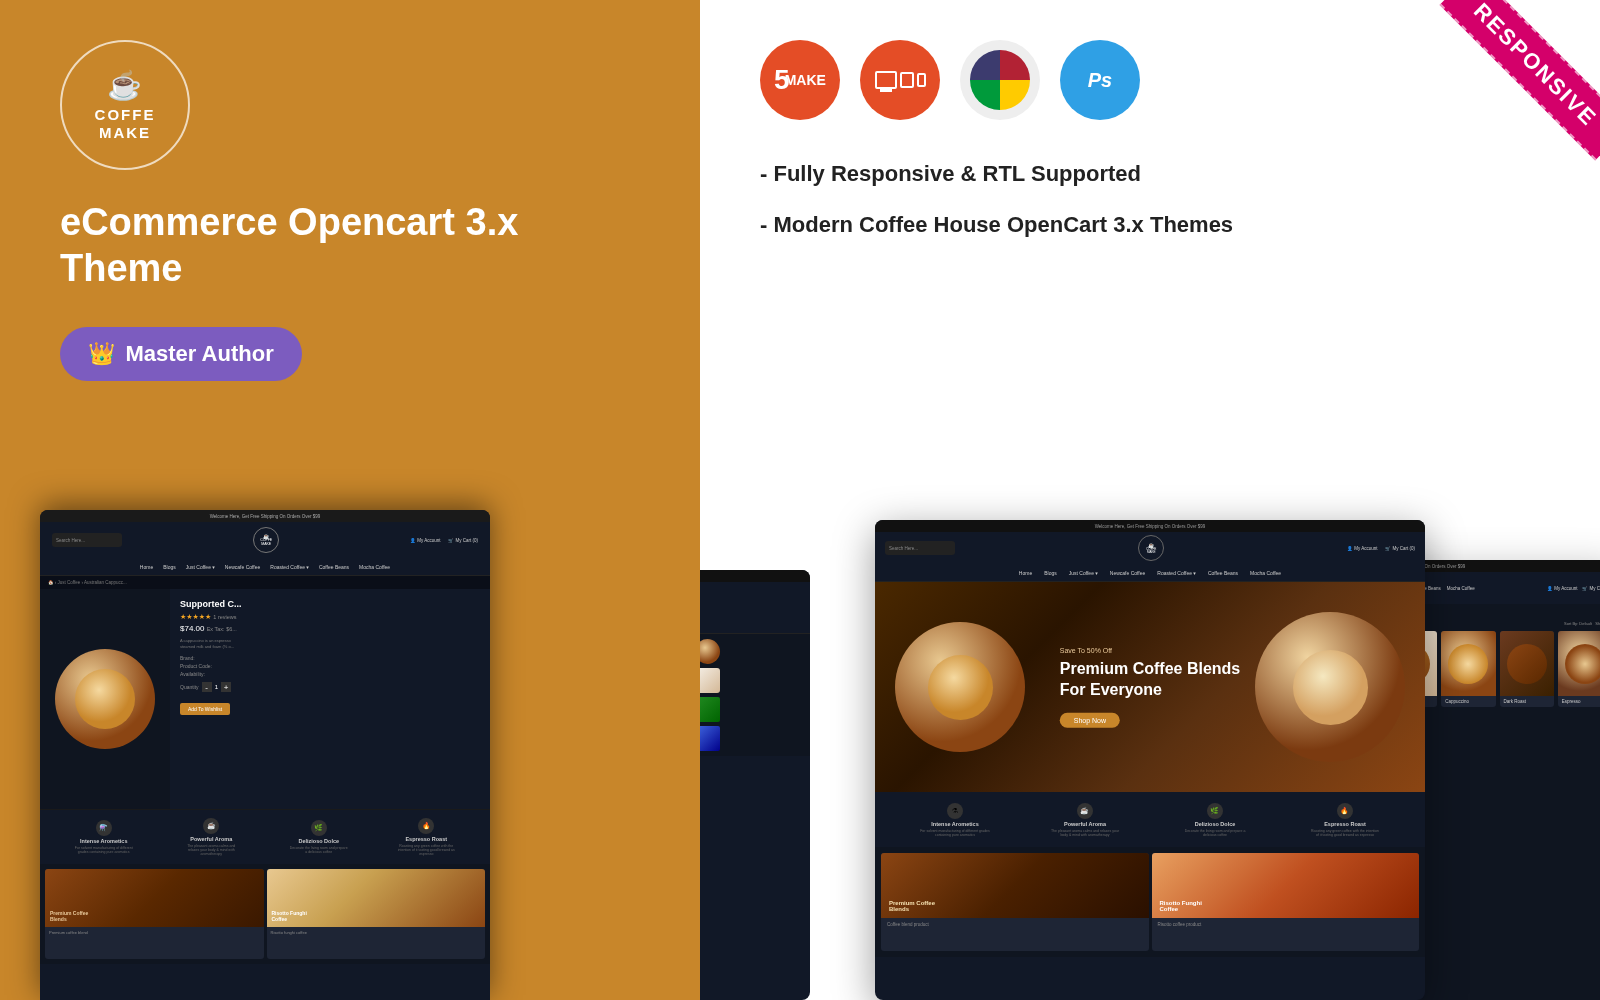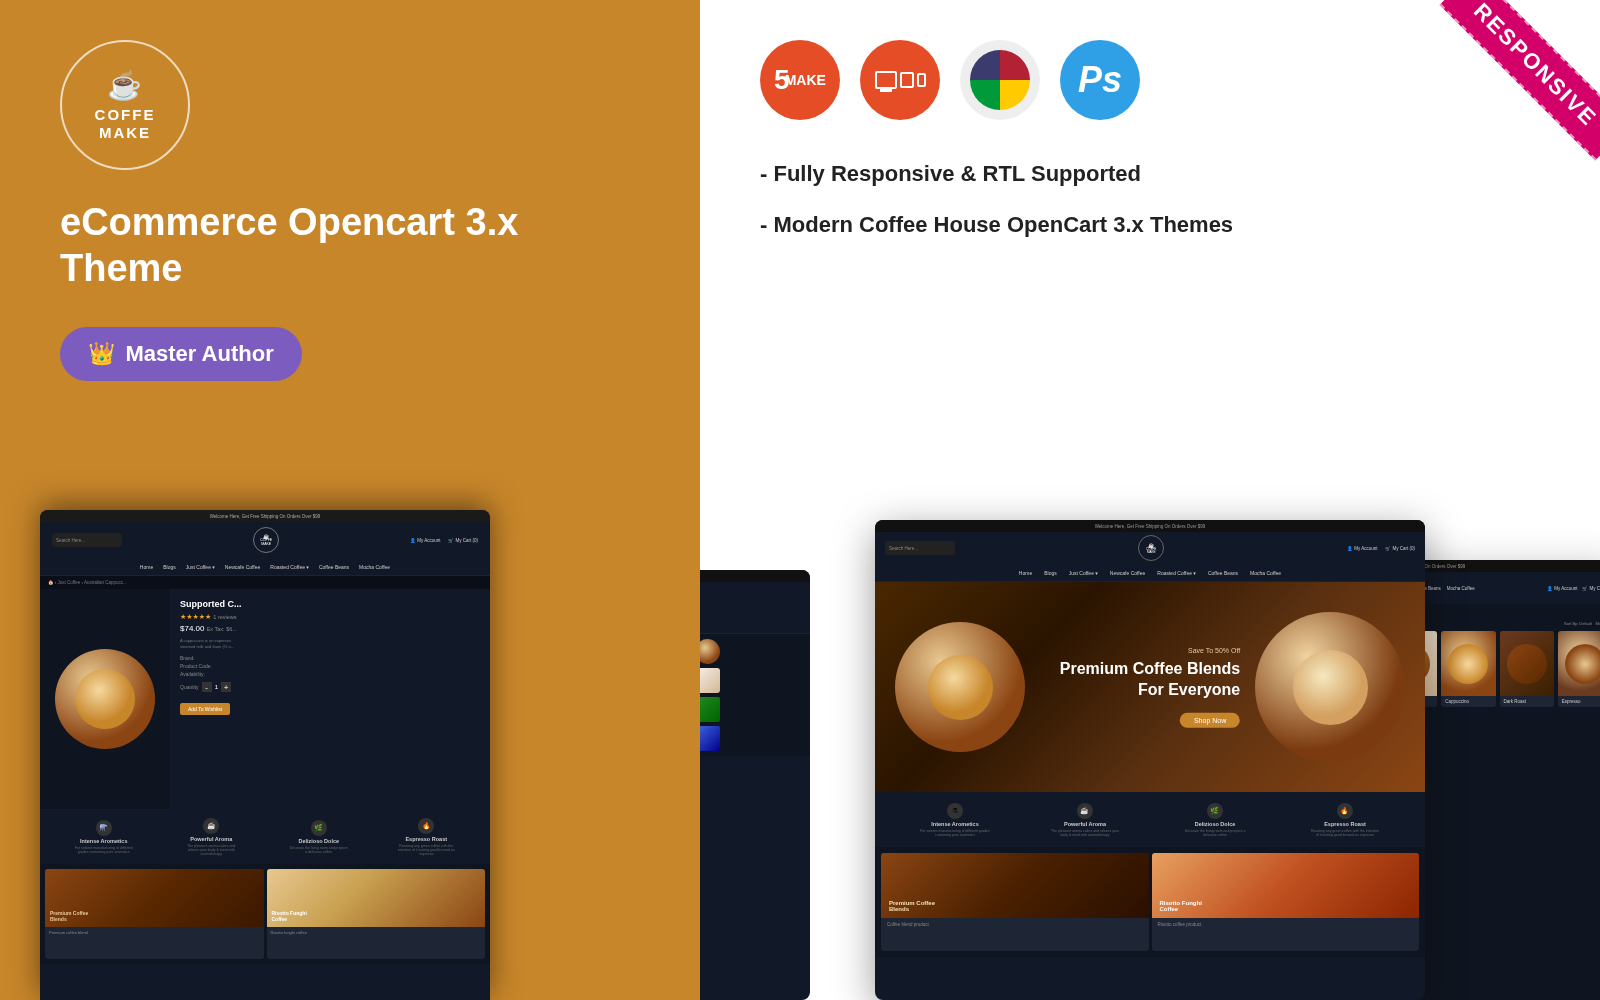--- a/index.html
+++ b/index.html
@@ -203,21 +203,21 @@
     }
 
     .resp-phone {
       width: 12px;
       height: 18px;
       border: 2px solid white;
       border-radius: 2px;
     }
 
     .ps-text {
-      font-size: 36px;
+      font-size: 20px;
       font-weight: 900;
       font-style: italic;
     }
 
     
     .globe-img {
       width: 60px;
       height: 60px;
       border-radius: 50%;
       overflow: hidden;
@@ -490,21 +490,21 @@
       <div style="height:210px; background:linear-gradient(135deg, #4a2800 0%, #2a1400 30%, #5a3010 60%, #8B4513 100%); position:relative; overflow:hidden;">
 
         <div style="position:absolute; left:20px; top:50%; transform:translateY(-50%); width:130px; height:130px; background:radial-gradient(circle at 35% 30%, #e8c890, #8B4513 65%); border-radius:50%;">
           <div style="position:absolute; top:25%; left:25%; width:50%; height:50%; background:radial-gradient(circle at 40% 35%, #f5d9a0, #c8862a 60%); border-radius:50%;"></div>
         </div>
 
         <div style="position:absolute; right:20px; top:50%; transform:translateY(-50%); width:150px; height:150px; background:radial-gradient(circle at 35% 30%, #f0d4a0, #7b3a10 65%); border-radius:50%;">
           <div style="position:absolute; top:25%; left:25%; width:50%; height:50%; background:radial-gradient(circle at 40% 35%, #f5e8c0, #d4a060 60%); border-radius:50%;"></div>
         </div>
 
-        <div style="position:absolute; left:50%; transform:translateX(-50%); top:50%; transform:translate(-50%,-50%); text-align:right; color:white; z-index:2;">
+        <div style="position:absolute; left:50%; transform:translateX(-50%); top:50%; transform:translate(-50%,-50%); text-align:left; color:white; z-index:2;">
           <div style="font-size:7px; color:#e8c89a; margin-bottom:5px;">Save To 50% Off</div>
           <div style="font-size:16px; font-weight:bold; line-height:1.3; margin-bottom:8px; white-space:pre-line;">Premium Coffee Blends<br>For Everyone</div>
           <div style="background:#c8862a; border-radius:12px; padding:4px 14px; font-size:7px; color:white; display:inline-block; cursor:pointer;">Shop Now</div>
         </div>
       </div>
 
       <div style="height:55px; background:#111827; display:flex; align-items:center; justify-content:space-around; padding:0 15px;">
         <div style="display:flex; flex-direction:column; align-items:center; gap:2px;">
           <div style="width:16px; height:16px; background:#333; border-radius:50%; display:flex; align-items:center; justify-content:center; font-size:7px;">⚗</div>
           <span style="font-size:5.5px; color:#ccc; font-weight:bold;">Intense Arometics</span>

